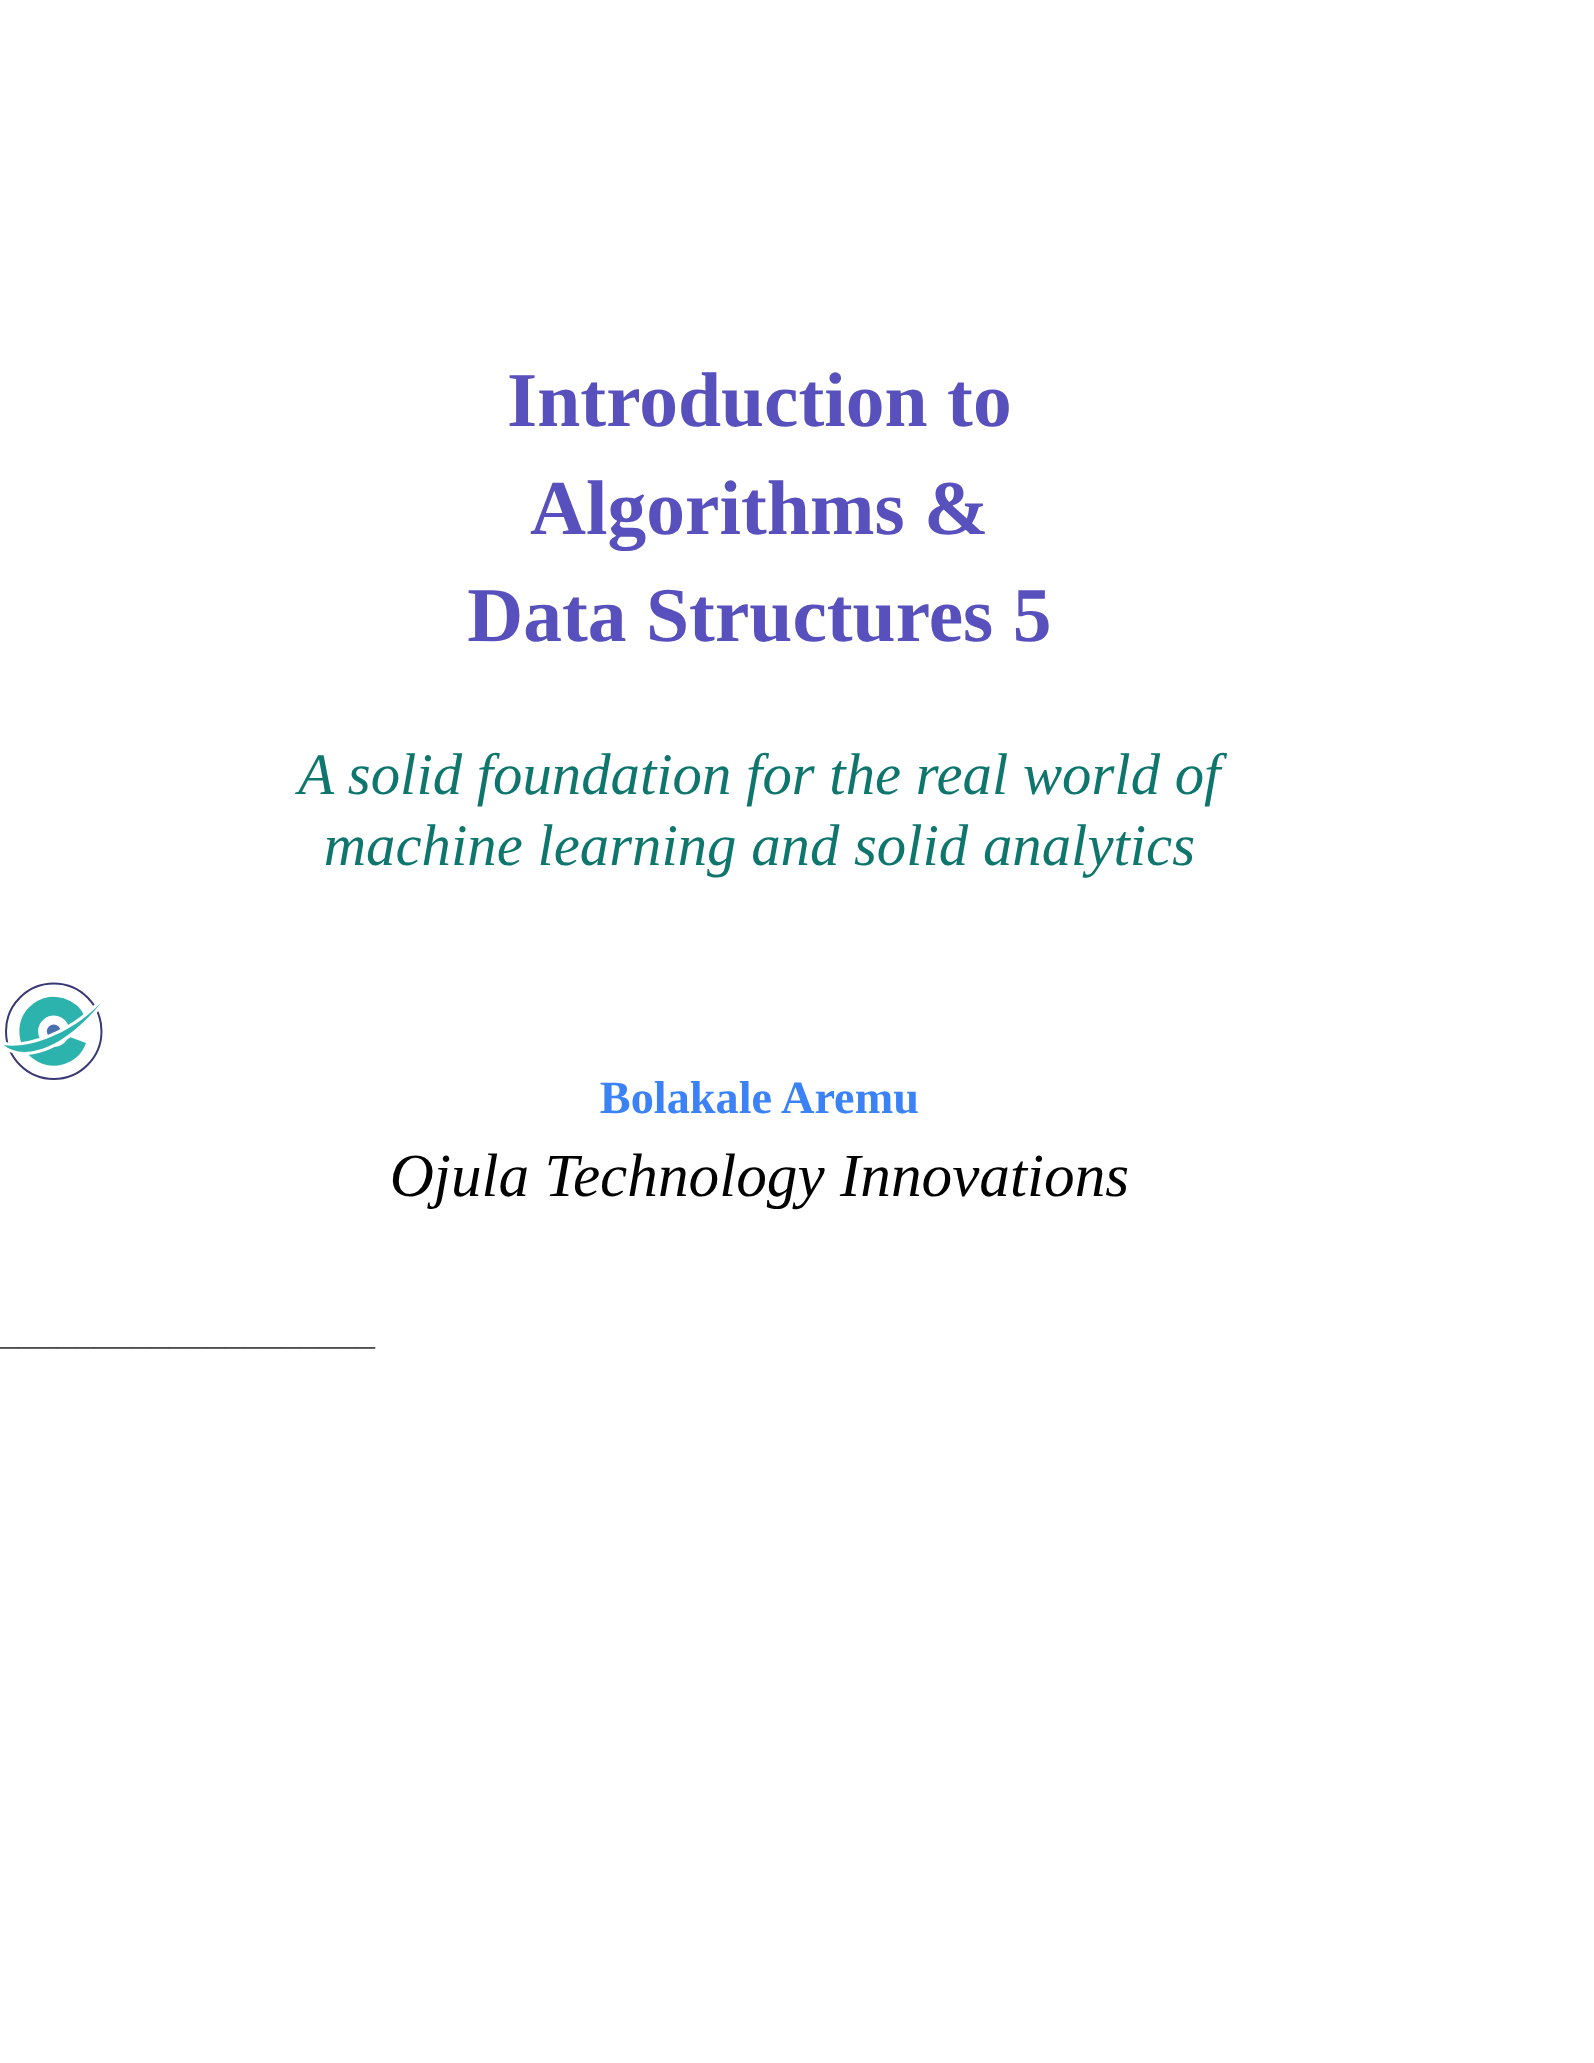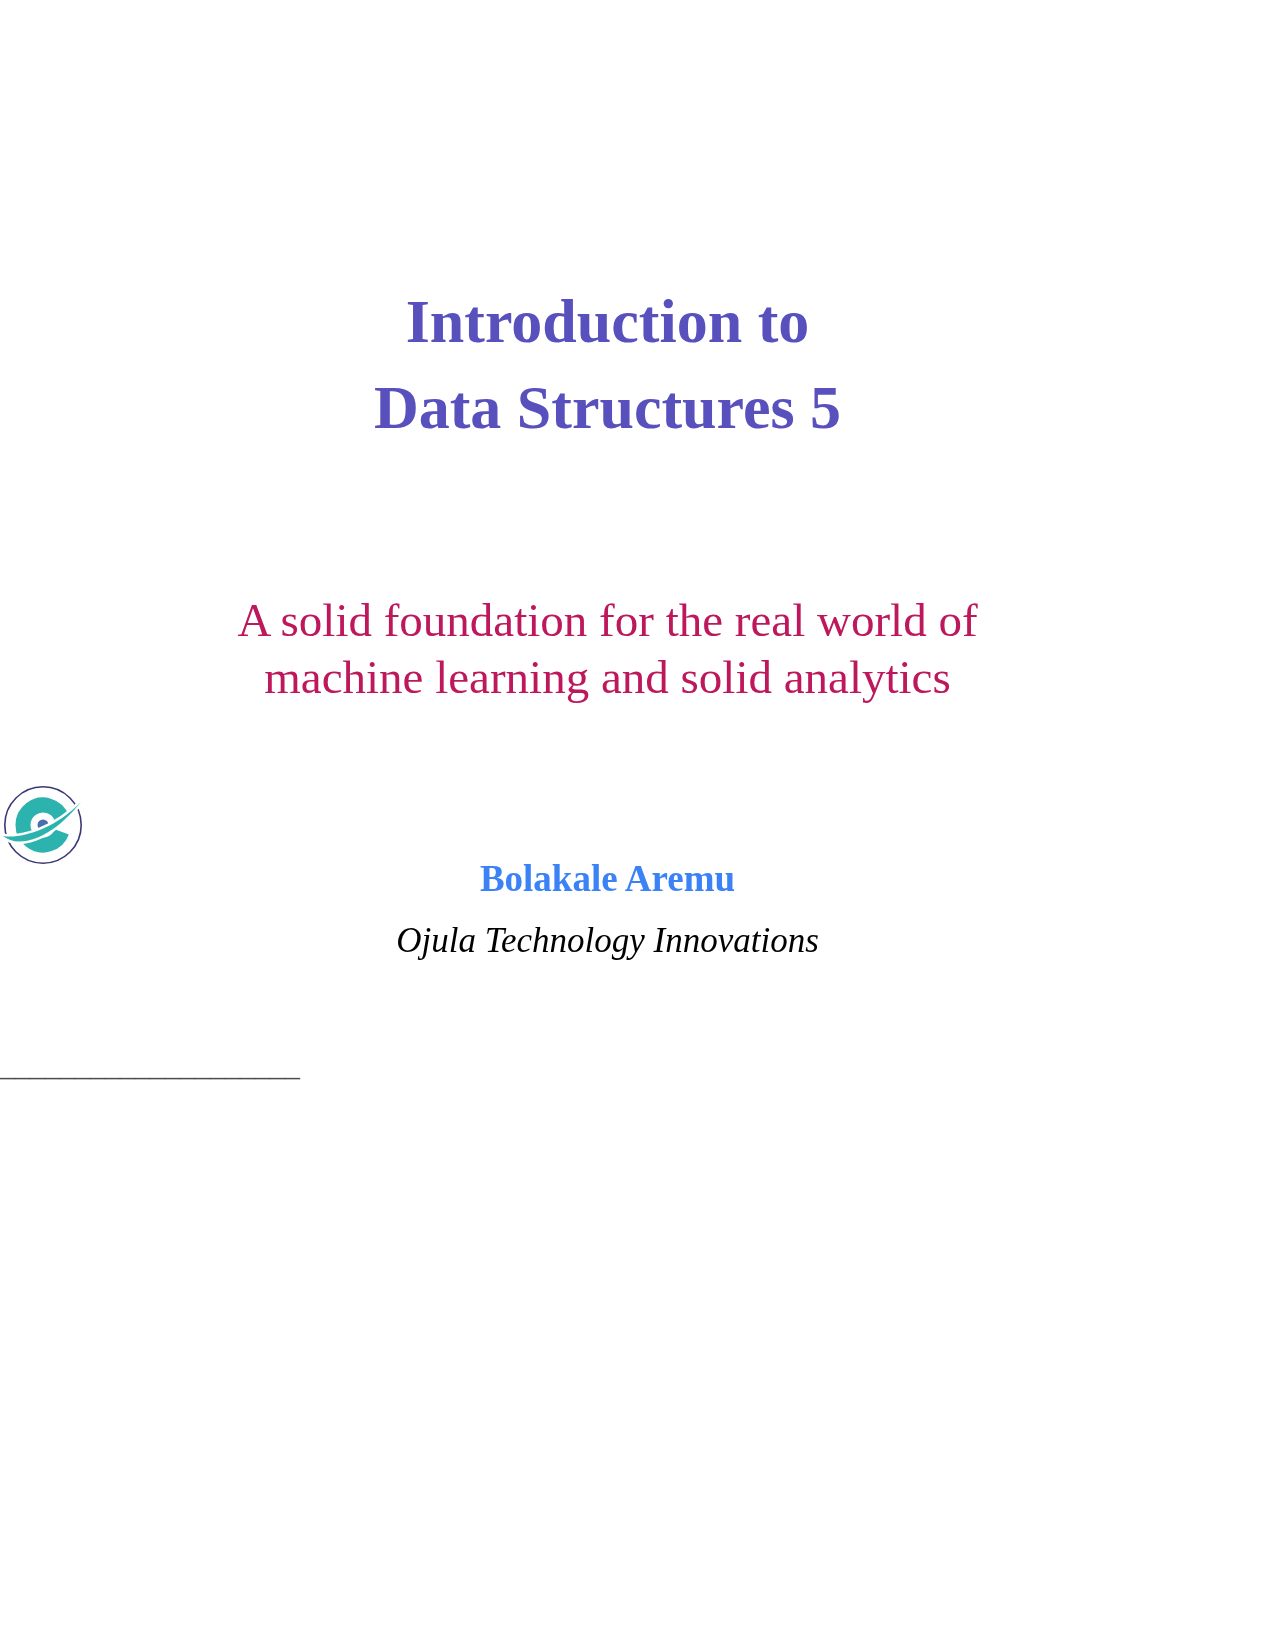--- a/index.html
+++ b/index.html
@@ -29,63 +29,65 @@
   }
   .book-title {
     top: 278px;
     color: #5850bd;
     font-size: 62px;
     font-weight: bold;
     line-height: 86px;
   }
   .book-subtitle {
     top: 592px;
-    color: #be185d;
+    color: #0f766e;
     font-size: 47px;
     font-weight: normal;
     line-height: 57px;
+    font-style: italic;
   }
   .logo-wrap {
     top: 782px;
     height: 86px;
   }
   .logo-wrap svg {
     display: inline-block;
     overflow: visible;
   }
   .author-name {
     top: 853px;
     color: #3b82f6;
     font-size: 37px;
     font-weight: bold;
     line-height: 52px;
   }
   .publisher-name {
     top: 912px;
     color: #000000;
-    font-size: 35px;
+    font-size: 49px;
     font-style: italic;
     line-height: 58px;
   }
   .divider-line {
     top: 1046px;
     color: #4c4c4c;
     font-size: 30px;
     line-height: 40px;
     letter-spacing: 0px;
     font-family: "Liberation Serif", serif;
   }
 </style>
 </head>
 <body>
 
 <div class="page">
 
   <div class="centered-block book-title">
     <div>Introduction to</div>
+    <div>Algorithms &amp;</div>
     <div>Data Structures 5</div>
   </div>
 
   <div class="centered-block book-subtitle">
     <div>A solid foundation for the real world of</div>
     <div>machine learning and solid analytics</div>
   </div>
 
   <div class="full-centered logo-wrap">
     <svg width="86" height="86" viewBox="-3 -3 86 86" xmlns="http://www.w3.org/2000/svg">

